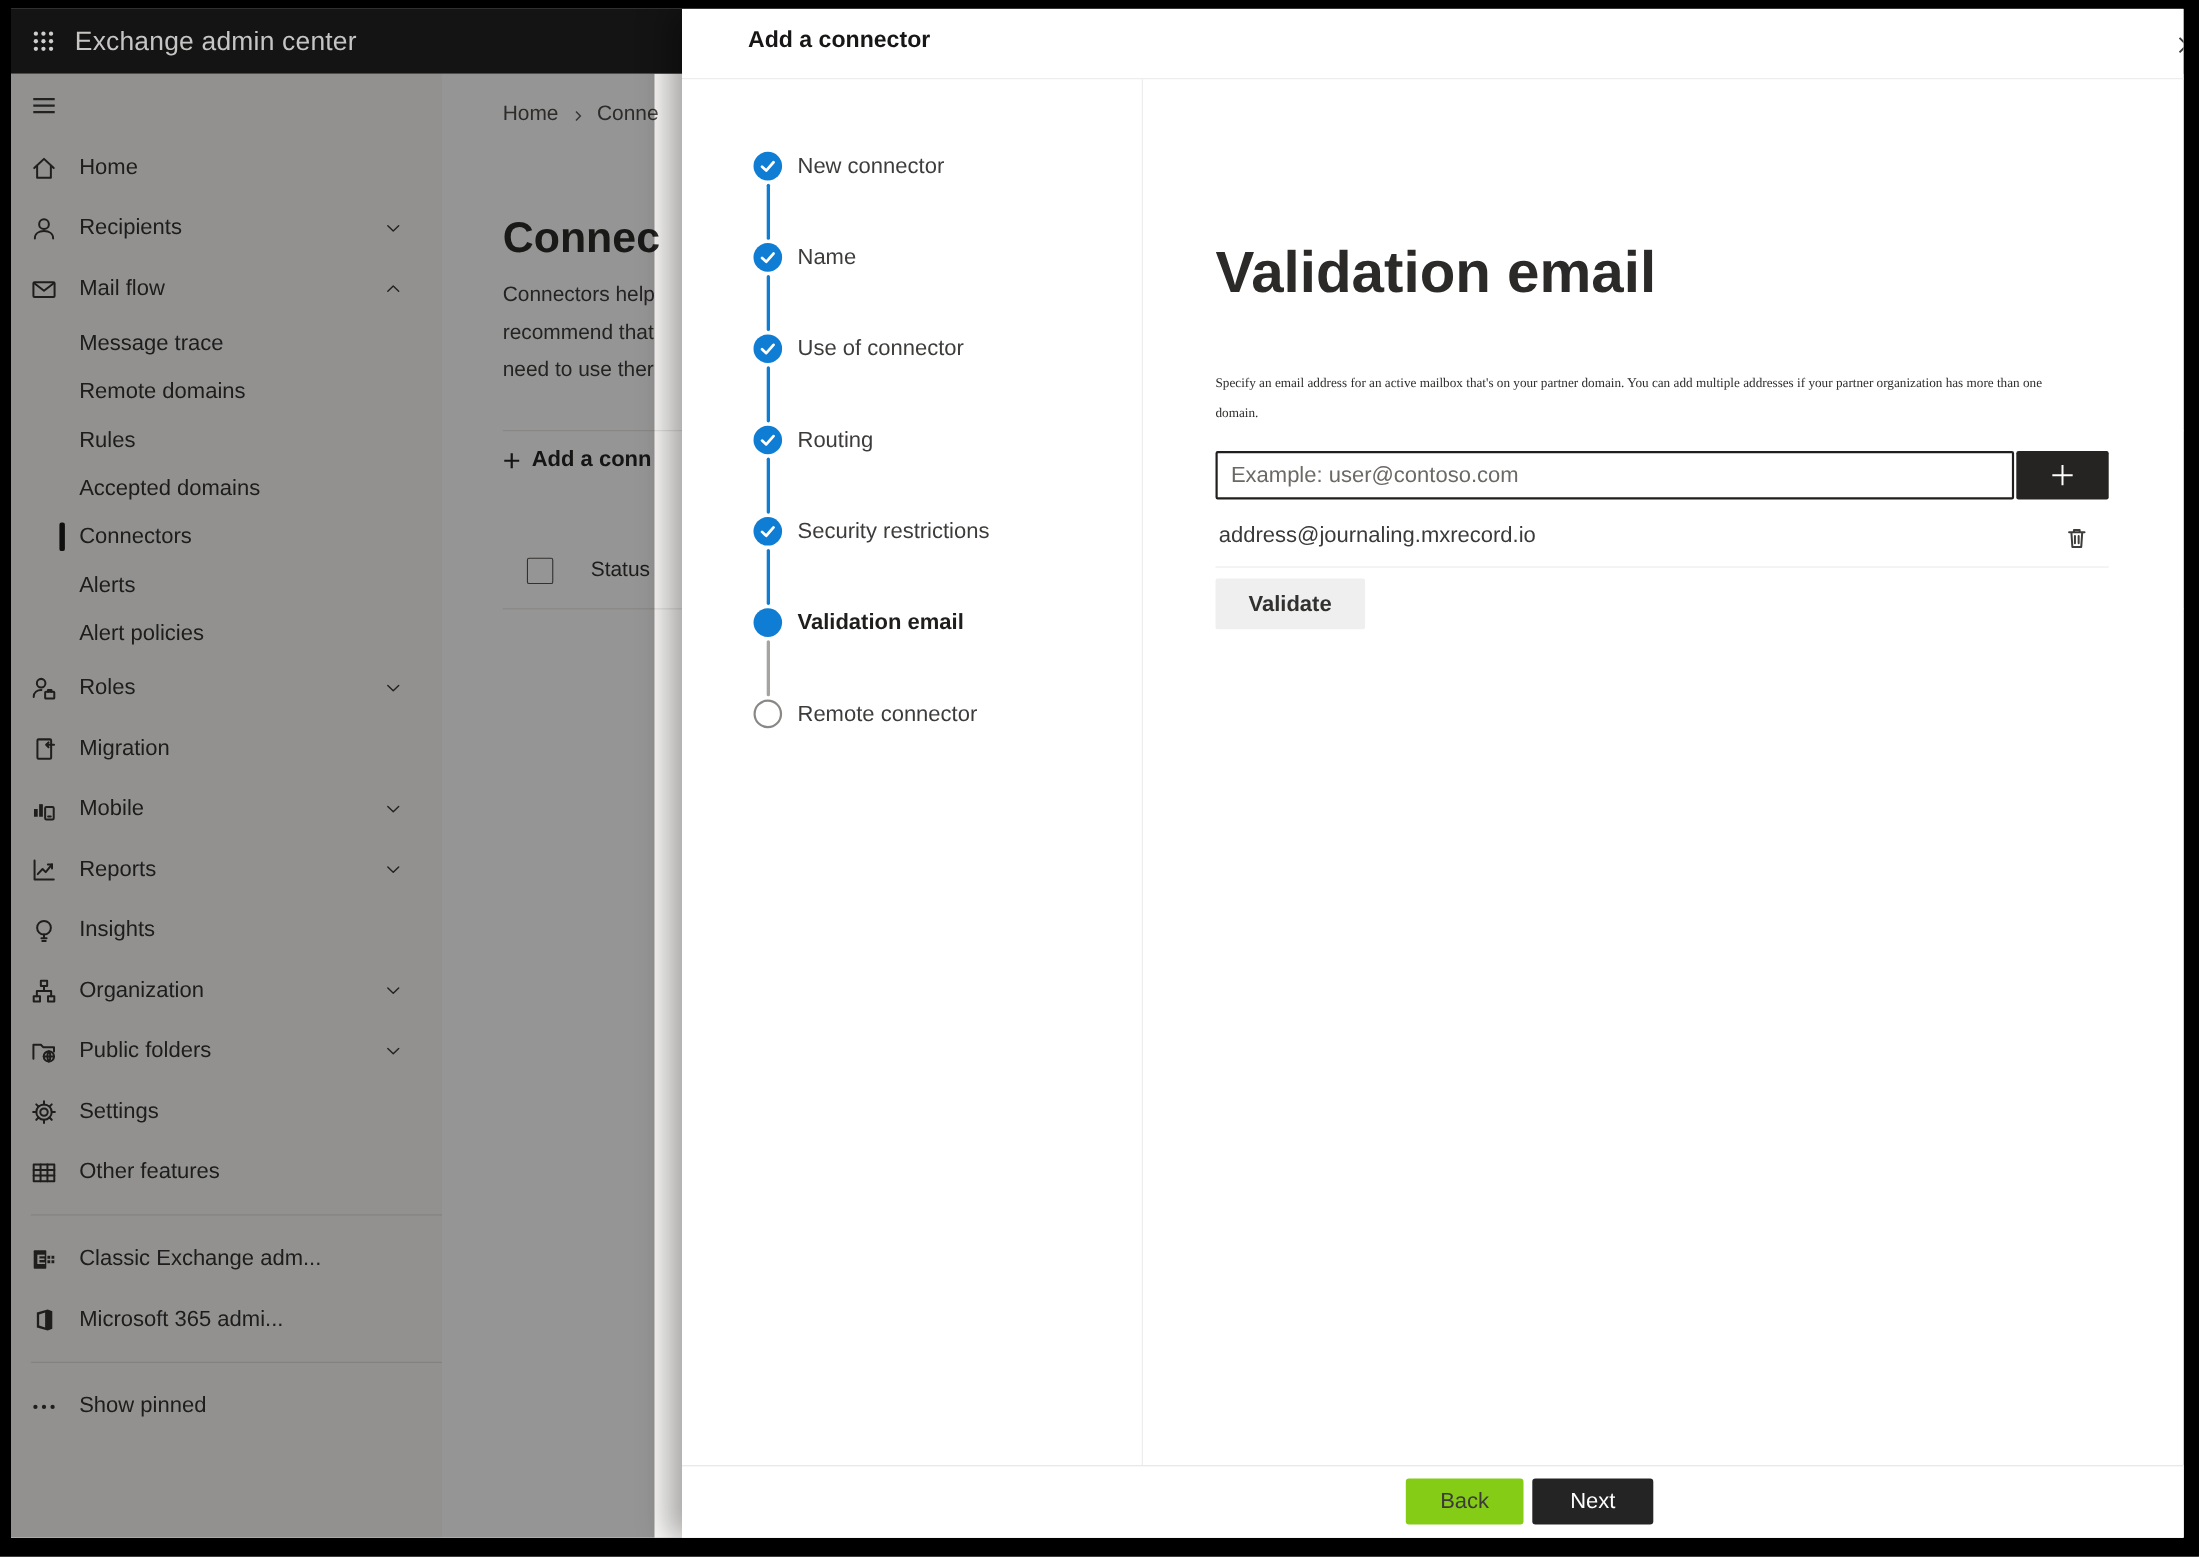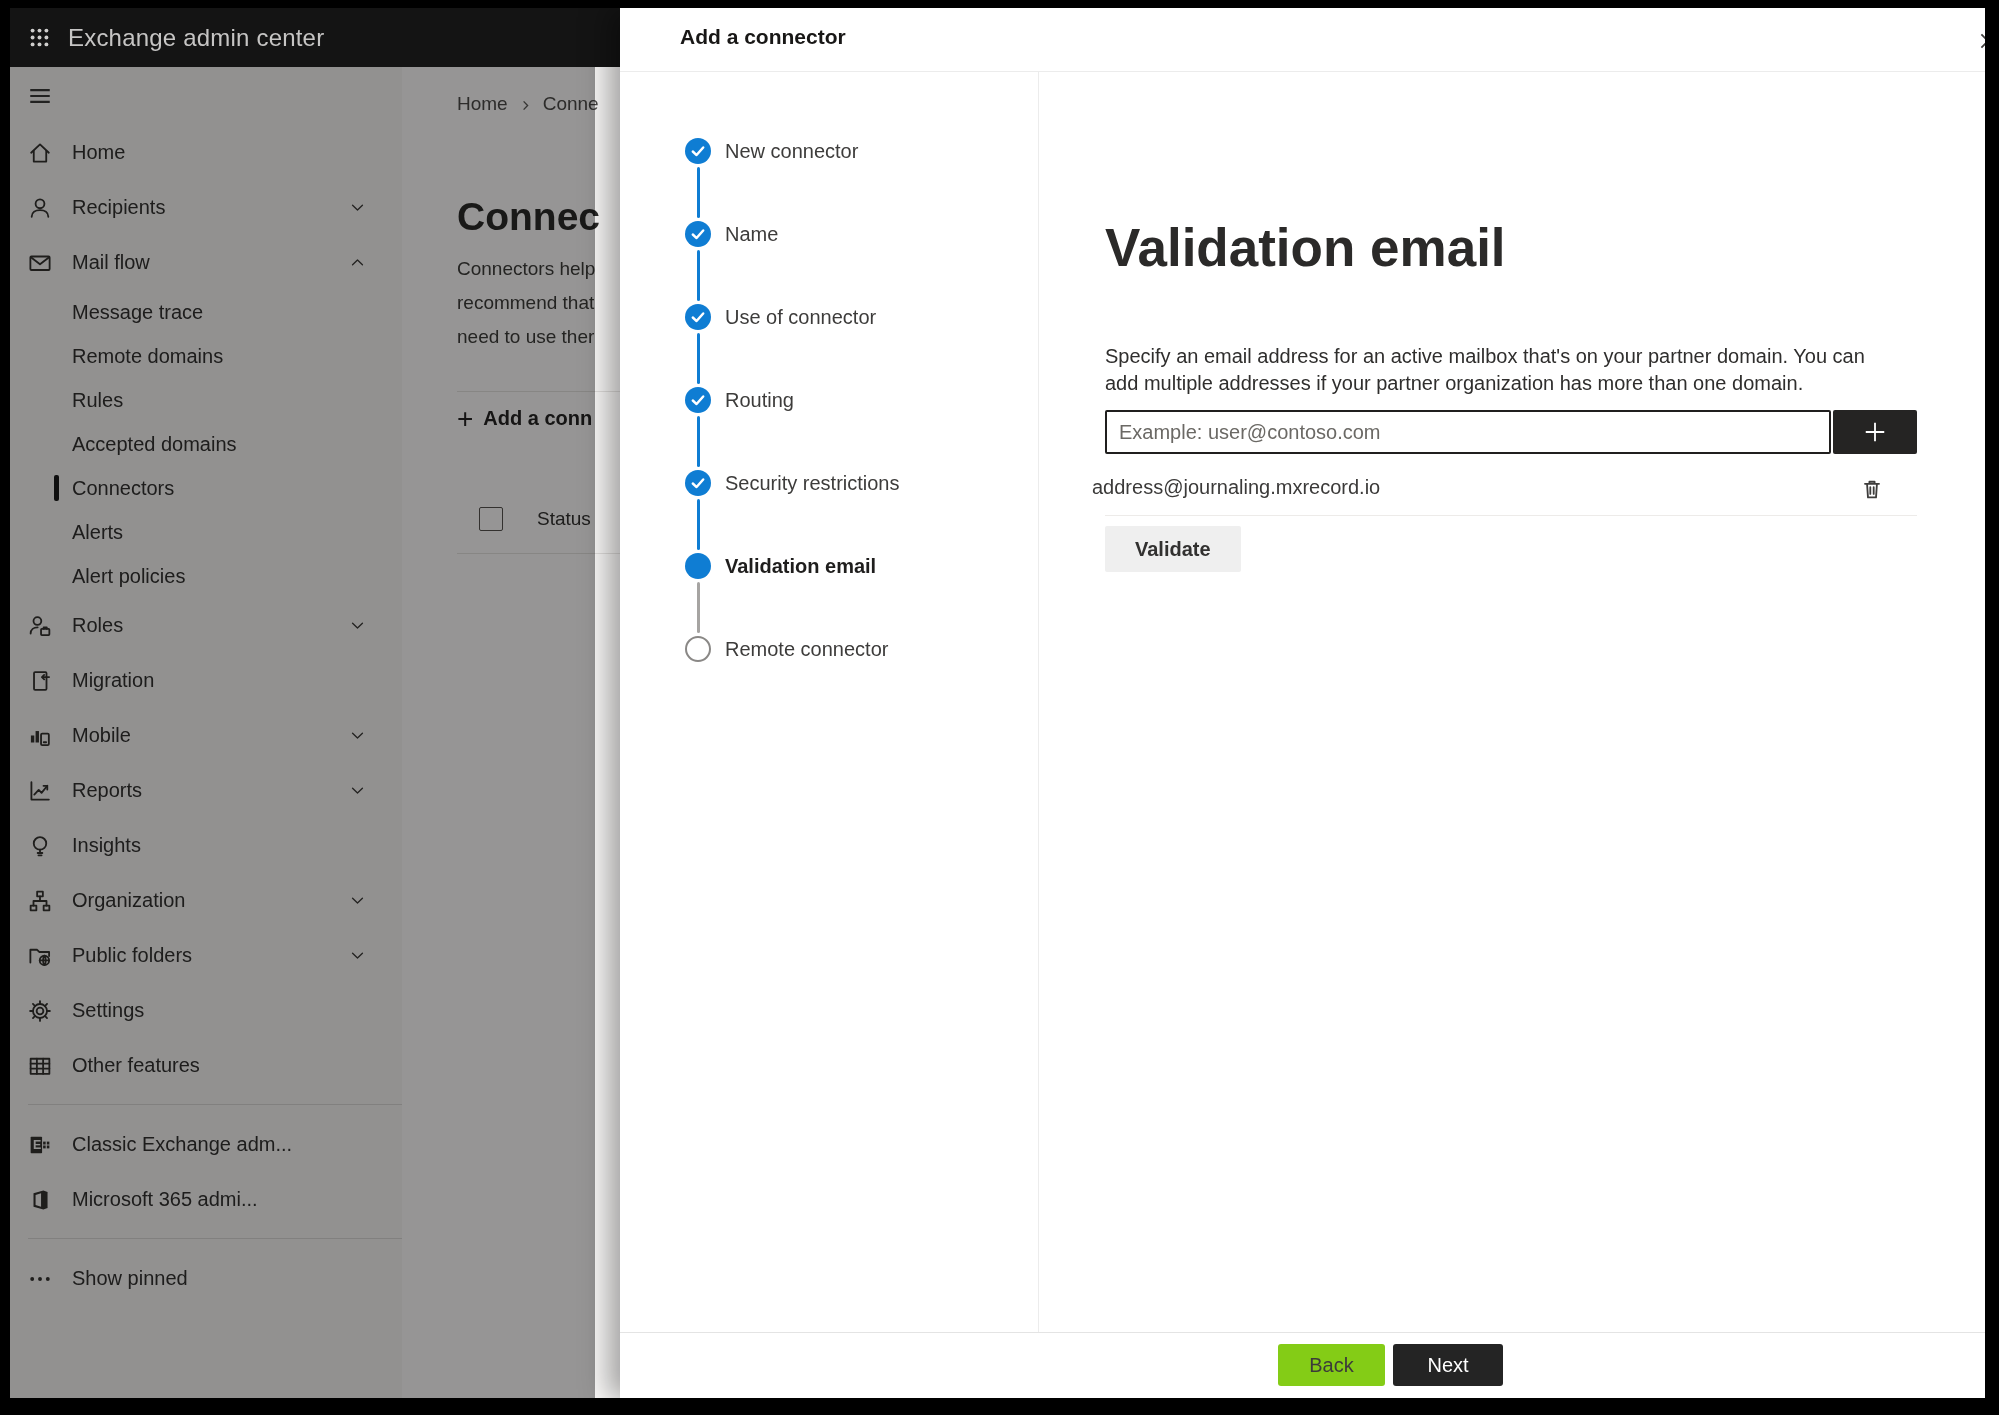--- a/index.html
+++ b/index.html
@@ -56,25 +56,25 @@
   .step-circle{position:absolute;left:65px;width:26px;height:26px;border-radius:50%;box-sizing:border-box;}
   .step-circle.complete,.step-circle.current{background:var(--accent);}
   .step-circle.upcoming{background:#fff;border:2px solid #8a8886;}
   .step-circle svg{position:absolute;left:0;top:0;}
   .step-label{position:absolute;left:105px;font-size:20px;color:#3d3c3b;white-space:nowrap;}
   .step.current .step-label{font-weight:700;color:#1f1e1d;}
   .step-line{position:absolute;left:76.5px;width:3px;border-radius:2px;}
 
   
   .content-heading{position:absolute;left:485px;top:165px;font-size:53px;font-weight:600;color:#2b2a29;}
-  .content-desc{position:absolute;left:485px;top:315px;width:775px;font-size:20px;line-height:27px;color:#2f2e2d;}
+  .content-desc{position:absolute;left:485px;top:315px;width:775px;font-size:12px;line-height:27px;color:#2f2e2d;font-family:Liberation Serif, serif;}
   .email-input{position:absolute;left:485px;top:402px;width:726px;height:44px;box-sizing:border-box;border:2px solid #201f1e;border-radius:2px;padding:0 12px;font-size:20px;color:#323130;font-family:inherit;outline:none;background:#fff;}
   .email-input::placeholder{color:#6b6965;}
   .plus-btn{position:absolute;left:1213px;top:402px;width:84px;height:44px;background:#252423;border:none;border-radius:2px;display:flex;align-items:center;justify-content:center;cursor:pointer;}
-  .addr-row{position:absolute;left:459px;top:458px;width:812px;height:46px;}
+  .addr-row{position:absolute;left:475px;top:458px;width:812px;height:46px;}
   .addr-text{position:absolute;left:13px;top:10px;font-size:20px;color:#3b3a39;}
   .addr-trash{position:absolute;left:778px;top:8px;width:30px;height:30px;background:none;border:none;padding:0;cursor:pointer;display:flex;align-items:center;justify-content:center;}
   .addr-divider{position:absolute;left:485px;top:507px;width:812px;height:1px;background:#edebe9;}
   .validate-btn{position:absolute;left:485px;top:518px;height:46px;padding:0 30px;background:#efefef;border:none;border-radius:2px;font-size:20px;font-weight:600;color:#323130;font-family:inherit;cursor:pointer;}
 
   
   .panel-footer{position:absolute;left:0;right:0;bottom:0;height:65px;background:#fff;border-top:1px solid #e4e4e4;}
   .back-btn{position:absolute;left:658px;top:11px;width:107px;height:42px;background:#84cc16;border:none;border-radius:3px;font-size:20px;color:#3c3b3a;font-family:inherit;cursor:pointer;}
   .next-btn{position:absolute;left:773px;top:11px;width:110px;height:42px;background:#242424;border:none;border-radius:3px;font-size:20px;color:#fff;font-family:inherit;cursor:pointer;}
 

